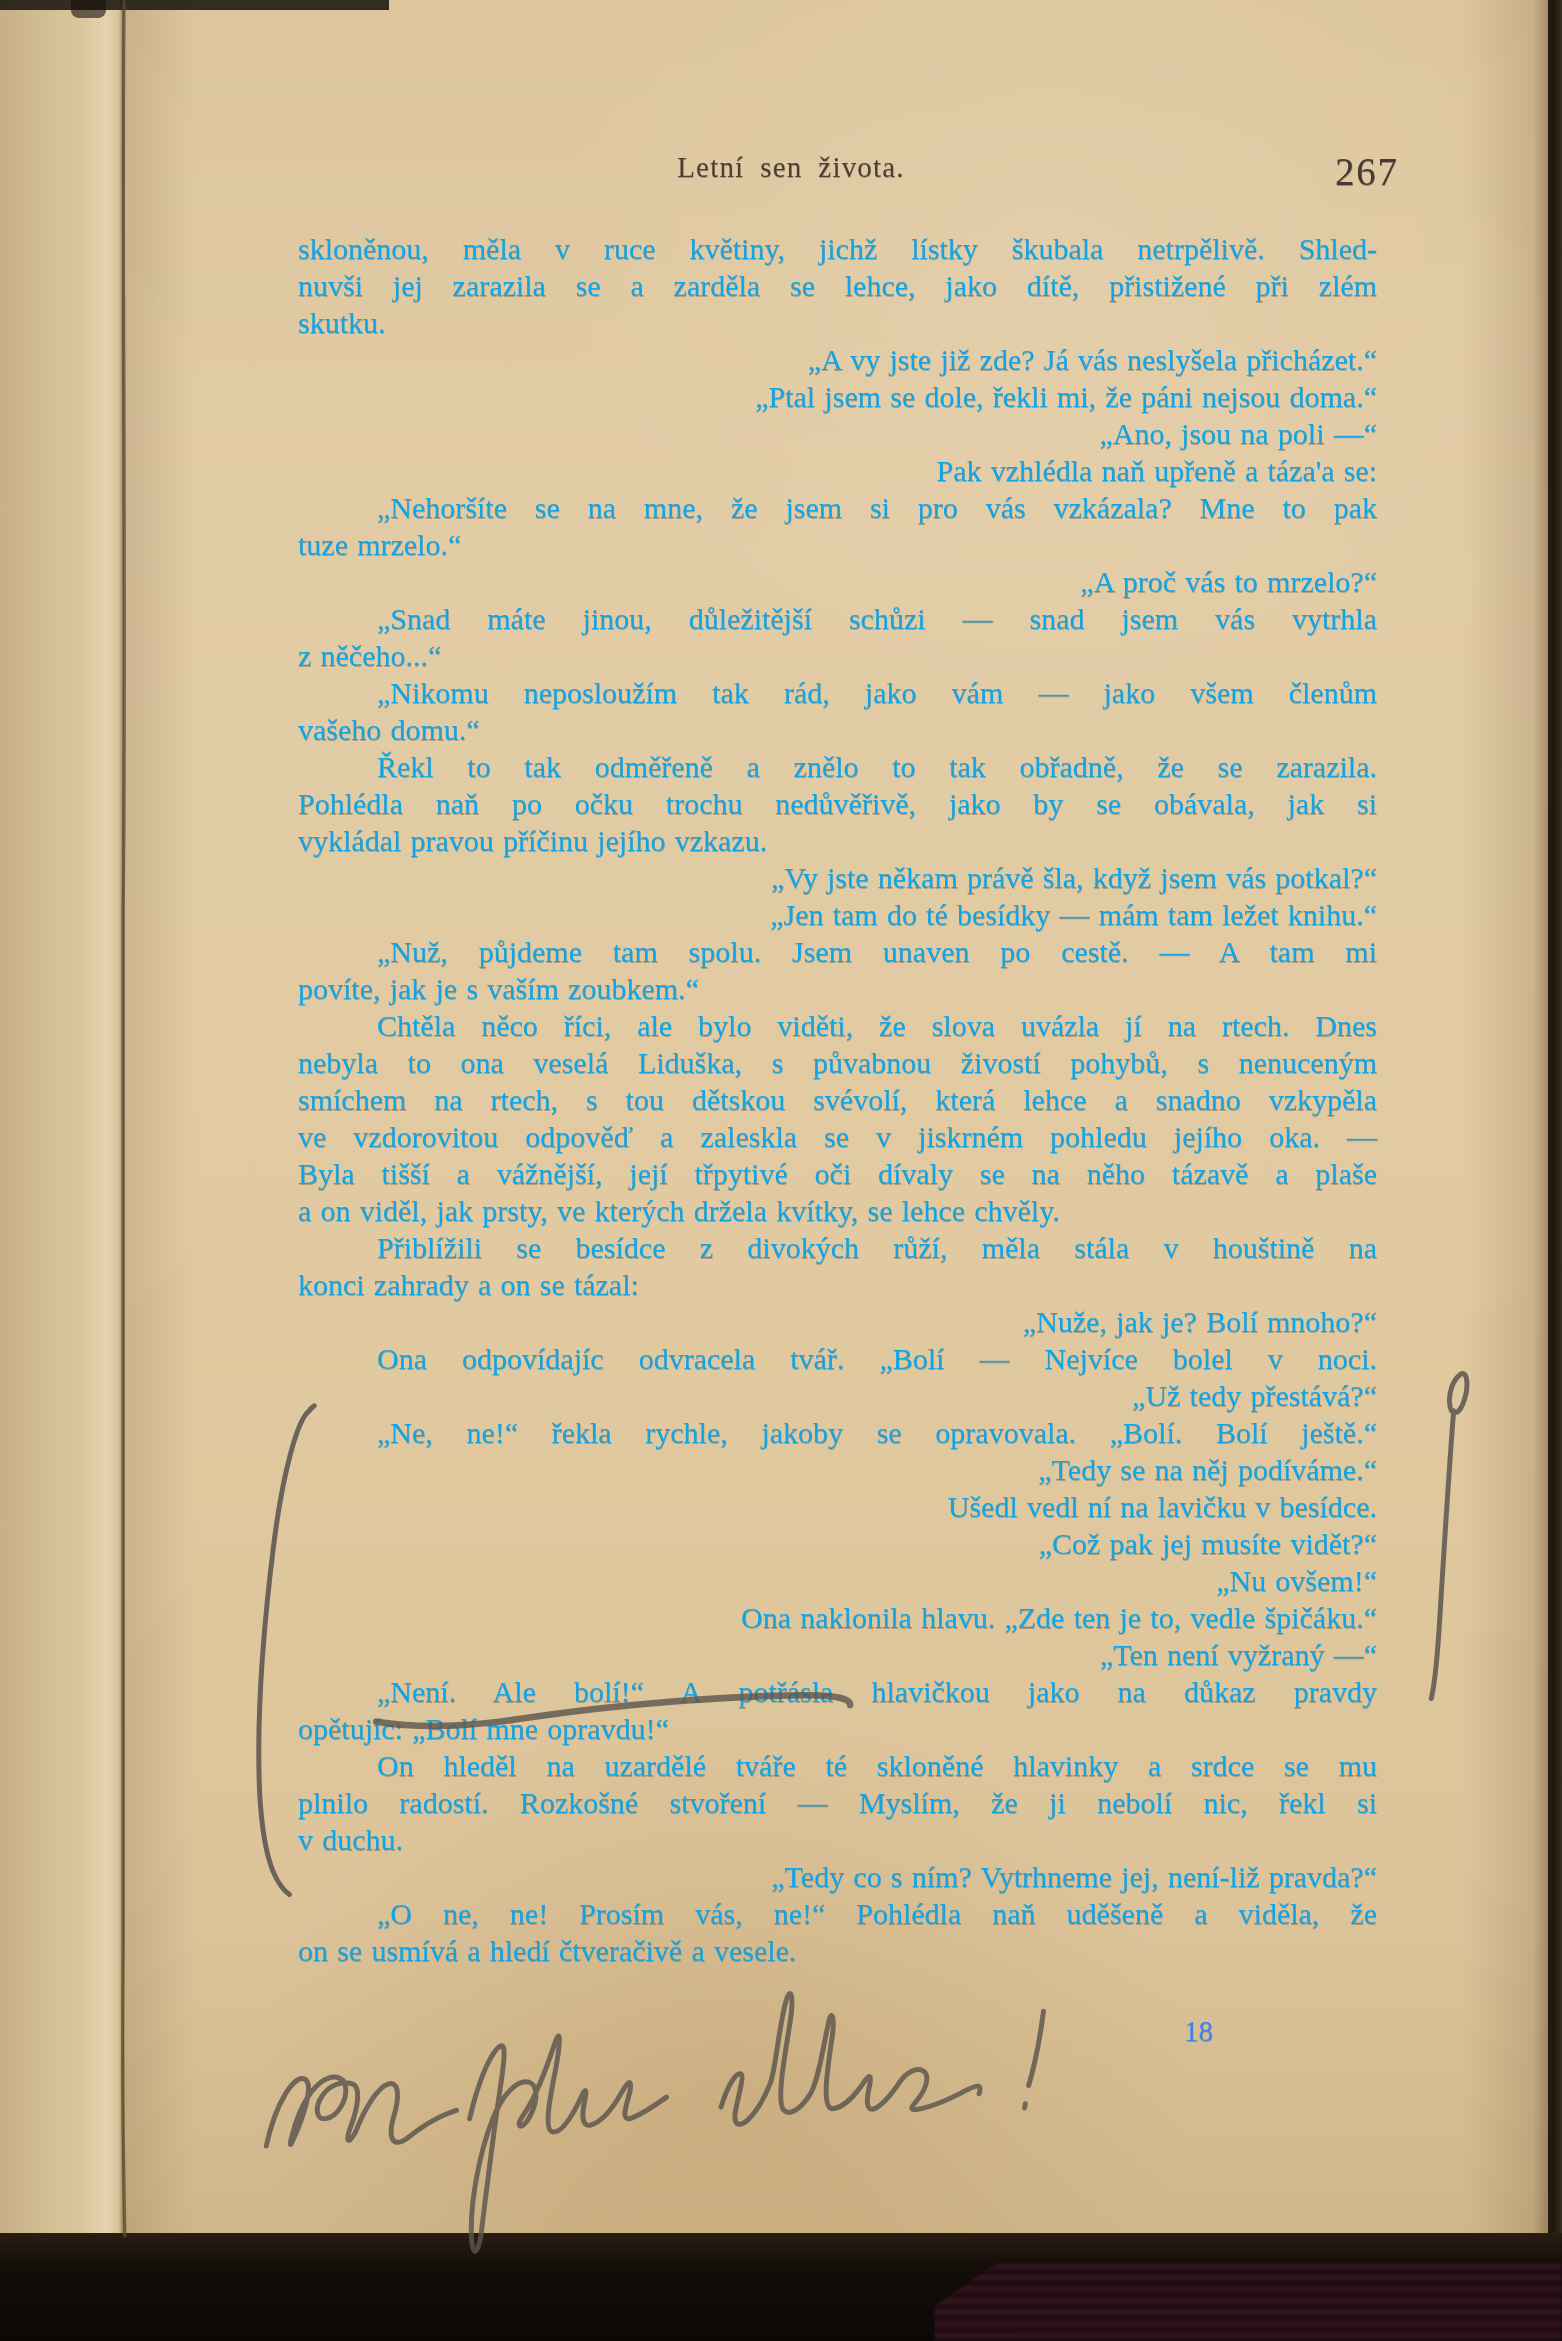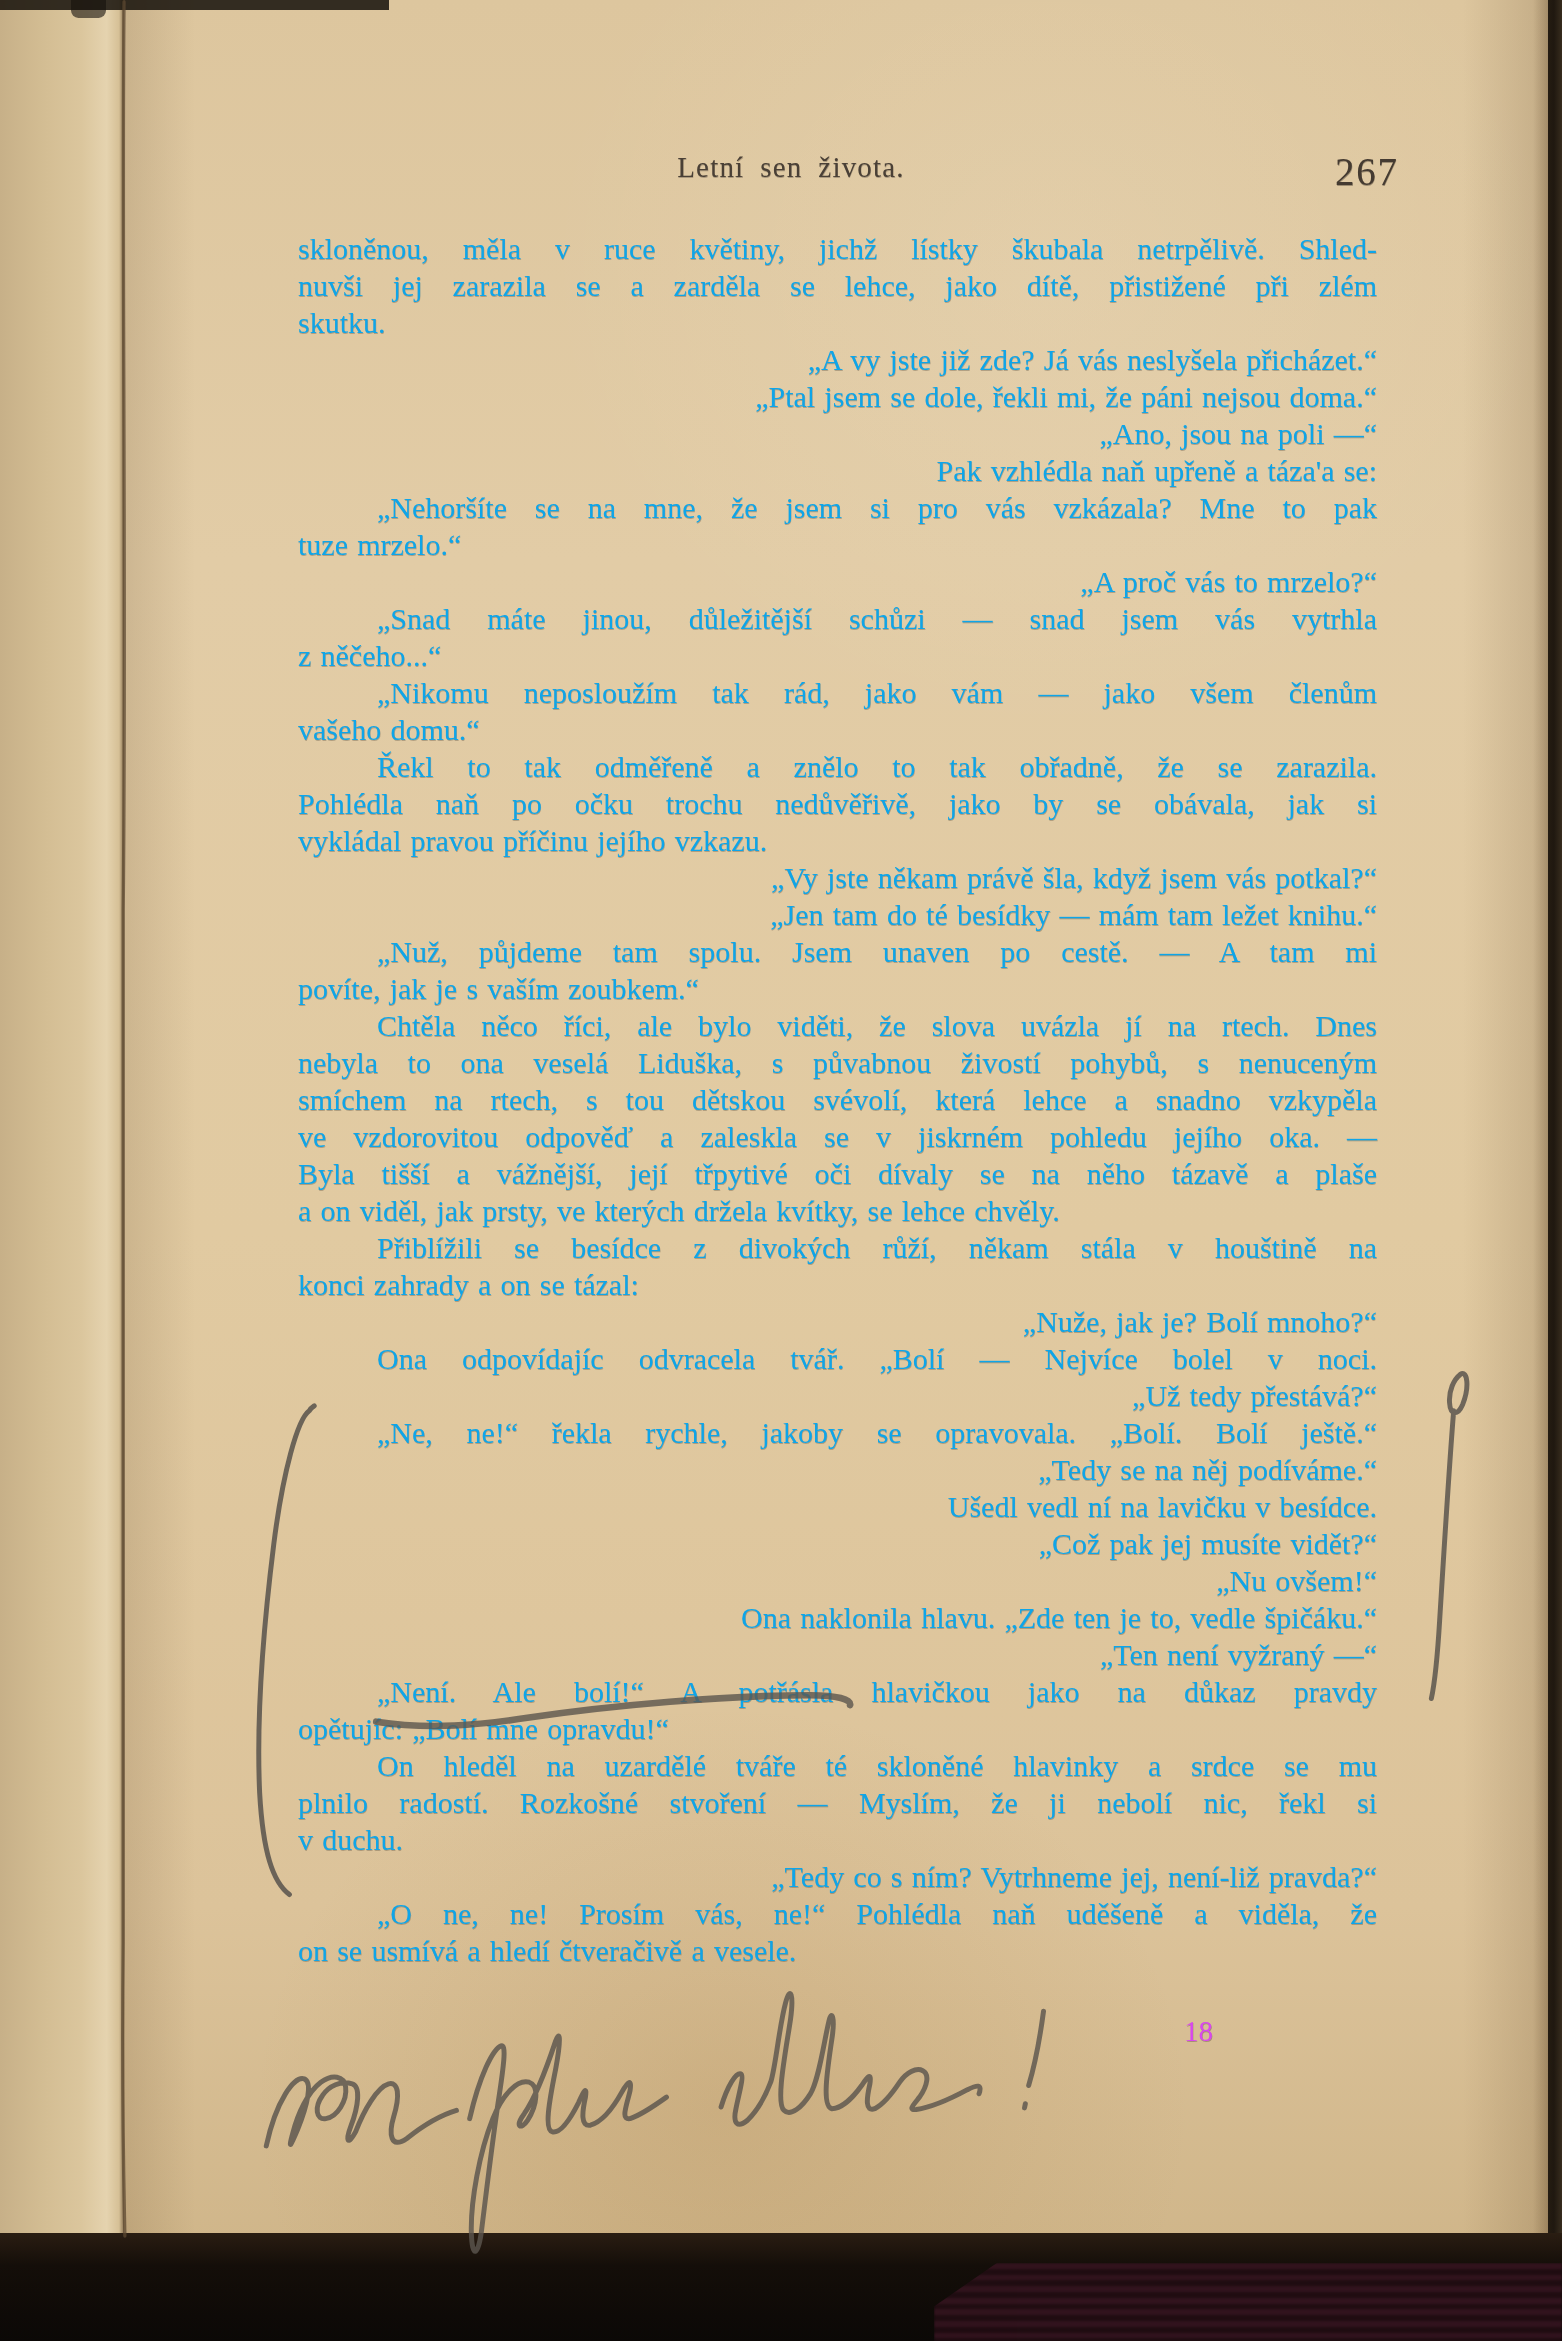--- a/index.html
+++ b/index.html
@@ -21,21 +21,21 @@
     background:linear-gradient(180deg,#2a1d12 0%,#140e09 30%,#0b0806 100%);}
   .cover-maroon{position:absolute;left:934px;top:2263px;width:628px;height:79px;
     background:repeating-linear-gradient(180deg,#351420 0 5.8px,#220d13 5.8px 11.6px);
     clip-path:polygon(10% 0,100% 0,100% 100%,0 100%,0 55%);filter:blur(1.2px);opacity:.9;}
 
   .running-header{position:absolute;left:298px;top:151px;width:1079px;box-sizing:border-box;
     padding-right:93px;text-align:center;font-size:29px;letter-spacing:1.2px;word-spacing:7.4px;
     color:#4a4036;text-shadow:0.4px 0.7px 0.6px rgba(74,64,54,.35);}
   .page-number{position:absolute;left:1335px;top:149px;width:66px;font-size:39px;font-weight:normal;
     color:#453b31;letter-spacing:1.7px;text-shadow:0.4px 0.7px 0.6px rgba(60,50,40,.4);}
-  .signature-mark{position:absolute;left:1184px;top:2015px;font-size:29px;color:#d946ef;
+  .signature-mark{position:absolute;left:1184px;top:2015px;font-size:29px;color:#3b82f6;
     text-shadow:0.4px 0.7px 0.5px rgba(74,64,54,.35);font-family:Liberation Serif, serif;}
 
   .body-text{position:absolute;left:298px;top:230px;width:1079px;font-size:30px;
     line-height:37px;color:#0ea5e9;text-shadow:0.4px 0.7px 0.5px rgba(74,64,54,.32);
     word-spacing:1.7px;}
   .line{height:37px;text-align:left;}
   .line.j{text-align:justify;text-align-last:justify;}
   .line.in{text-indent:79px;text-align:right;}
 
   .marks-overlay{position:absolute;left:0;top:0;width:1562px;height:2342px;pointer-events:none;}
@@ -74,21 +74,21 @@
     <div class="line in">„Vy jste někam právě šla, když jsem vás potkal?“</div>
     <div class="line in">„Jen tam do té besídky — mám tam ležet knihu.“</div>
     <div class="line j in">„Nuž, půjdeme tam spolu. Jsem unaven po cestě. — A tam mi</div>
     <div class="line">povíte, jak je s vaším zoubkem.“</div>
     <div class="line j in">Chtěla něco říci, ale bylo viděti, že slova uvázla jí na rtech. Dnes</div>
     <div class="line j">nebyla to ona veselá Liduška, s půvabnou živostí pohybů, s nenuceným</div>
     <div class="line j">smíchem na rtech, s tou dětskou svévolí, která lehce a snadno vzkypěla</div>
     <div class="line j">ve vzdorovitou odpověď a zaleskla se v jiskrném pohledu jejího oka. —</div>
     <div class="line j">Byla tišší a vážnější, její třpytivé oči dívaly se na něho tázavě a plaše</div>
     <div class="line">a on viděl, jak prsty, ve kterých držela kvítky, se lehce chvěly.</div>
-    <div class="line j in">Přiblížili se besídce z divokých růží, někam stála v houštině na</div>
+    <div class="line j in">Přiblížili se besídce z divokých růží, měla stála v houštině na</div>
     <div class="line">konci zahrady a on se tázal:</div>
     <div class="line in">„Nuže, jak je? Bolí mnoho?“</div>
     <div class="line j in">Ona odpovídajíc odvracela tvář. „Bolí — Nejvíce bolel v noci.</div>
     <div class="line in">„Už tedy přestává?“</div>
     <div class="line j in">„Ne, ne!“ řekla rychle, jakoby se opravovala. „Bolí. Bolí ještě.“</div>
     <div class="line in">„Tedy se na něj podíváme.“</div>
     <div class="line in">Ušedl vedl ní na lavičku v besídce.</div>
     <div class="line in">„Což pak jej musíte vidět?“</div>
     <div class="line in">„Nu ovšem!“</div>
     <div class="line in">Ona naklonila hlavu. „Zde ten je to, vedle špičáku.“</div>

